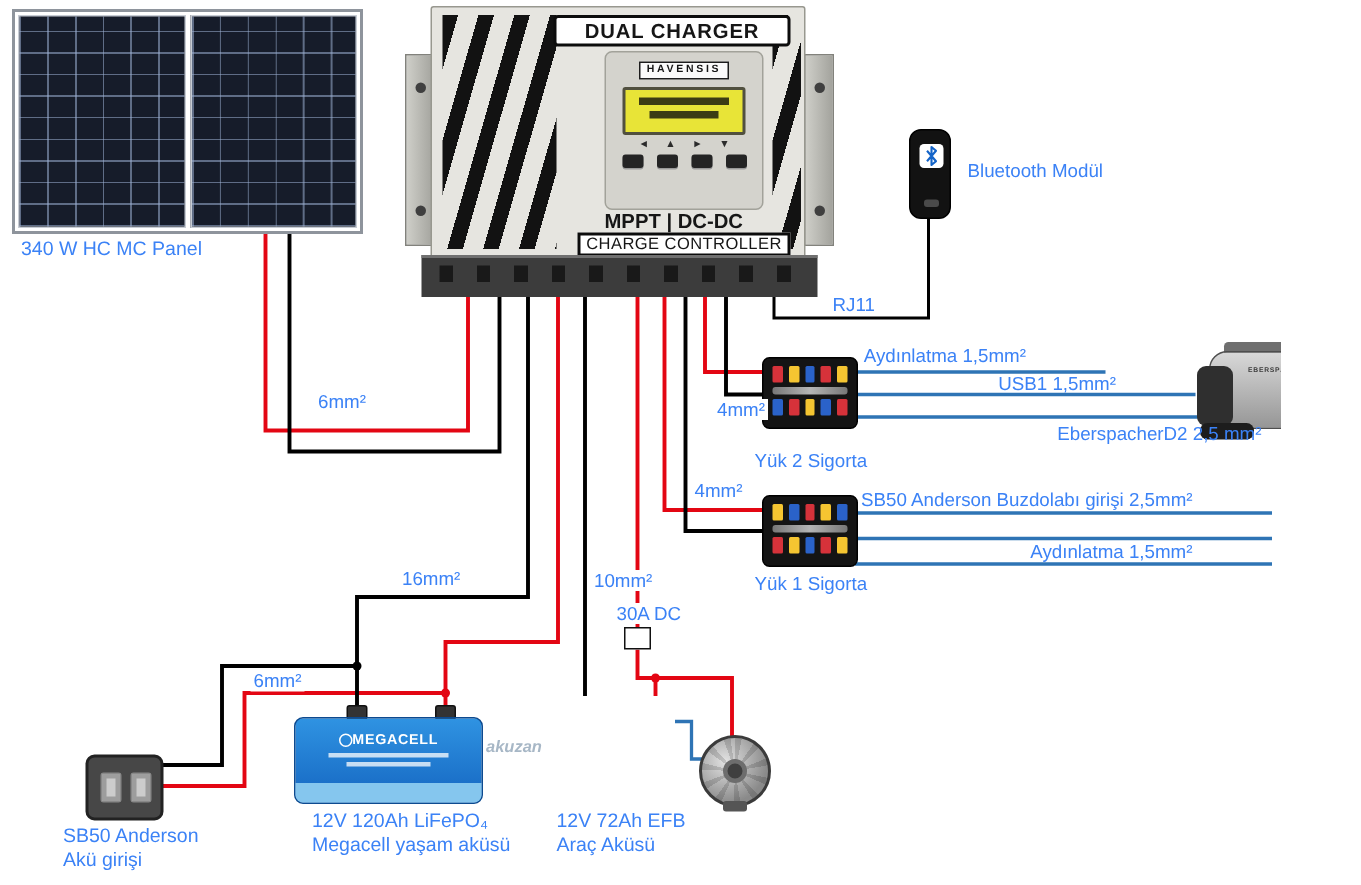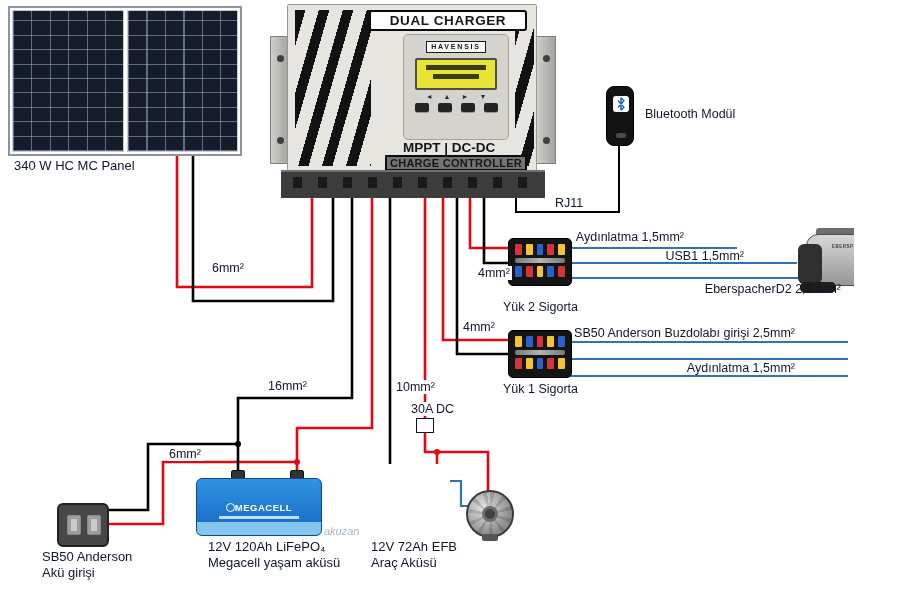--- a/index.html
+++ b/index.html
@@ -2,21 +2,21 @@
 <html><head>
 <meta charset="utf-8">
 <title>Dual Charger Wiring Diagram</title>
 <style>
   *{margin:0;padding:0;box-sizing:border-box}
   html,body{background:#fff}
   body{font-family:"Liberation Sans",sans-serif;color:#161616}
   .canvas{position:relative;width:854px;height:590px;background:#fff;overflow:hidden}
   .wires{position:absolute;left:0;top:0;z-index:1}
   .comp{position:absolute;z-index:2}
-  .t{position:absolute;z-index:3;font-size:12.5px;white-space:nowrap;line-height:1.15;color:#0f172a}
+  .t{position:absolute;z-index:3;font-size:12.5px;white-space:nowrap;line-height:1.15;color:#3b82f6}
   .t.cap{font-size:13px}
   .t.gauge{background:#fff;padding:0 2px}
   .t.right{text-align:right}
 
   
   .solar{left:8px;top:6px;width:234px;height:150px;display:flex;gap:3px;background:#fff;border:2px solid #8e949c;padding:2px}
   .pv{flex:1;background-color:#161c2a;border:1px solid #c7ccd4;
       background-image:
         repeating-linear-gradient(90deg, rgba(155,175,210,.55) 0 1px, transparent 1px 18.5px),
         repeating-linear-gradient(0deg, rgba(155,175,210,.55) 0 1px, transparent 1px 14.4px)}
@@ -30,21 +30,21 @@
   .titlebox{position:absolute;left:81px;top:5px;width:158px;height:21px;background:#fff;border:2.4px solid #0c0c0c;border-radius:3px;display:flex;align-items:center;justify-content:center;font-weight:bold;font-size:13.5px;letter-spacing:.6px}
   .cpanel{position:absolute;left:115px;top:29px;width:106px;height:106px;background:#d4d3cd;border:1px solid #a2a29a;border-radius:5px}
   .clogo{display:block;margin:6px auto 0;width:60px;height:12px;border:1.5px solid #1c1c1c;background:#fafafa;font-size:7px;font-weight:bold;letter-spacing:1.8px;text-align:center;line-height:9px}
   .lcd{margin:5px auto 0;width:82px;height:32px;background:#e8e437;border:2px solid #51503f;border-radius:2px;padding-top:5px}
   .lcdline{height:5px;background:#3c3c14;margin:0 auto 4px}
   .navrow{margin-top:3px;display:flex;justify-content:center;gap:11px}
   .navrow span{font-size:7px;color:#2b2b2b;line-height:1}
   .btnrow{margin-top:3px;display:flex;justify-content:center;gap:9px}
   .btnrow .pbtn{width:14px;height:9px;background:#242424;border-radius:2px;box-shadow:0 1px 0 #999}
   .cmode{position:absolute;left:115px;top:135px;width:106px;font-weight:800;font-size:13.5px}
-  .cname{position:absolute;left:97px;top:150px;width:142px;height:16px;background:#737373;border:2.2px solid #0c0c0c;display:flex;align-items:center;justify-content:center;font-weight:700;font-size:11px;letter-spacing:.3px}
+  .cname{position:absolute;left:97px;top:150px;width:142px;height:16px;background:#ffffff;border:2.2px solid #0c0c0c;display:flex;align-items:center;justify-content:center;font-weight:400;font-size:11px;letter-spacing:.3px}
   .cstrip{position:absolute;left:11px;top:166px;width:264px;height:28px;background:#3c3c3c;border-top:2px solid #707070}
   .cslots{position:absolute;left:12px;top:5px;width:240px;height:11px;background:repeating-linear-gradient(90deg,#191919 0 9px,transparent 9px 25px)}
 
   
   .btmod{left:606px;top:86px;width:28px;height:60px;background:#121212;border:1px solid #000;border-radius:8px}
   .btchip{position:absolute;left:6px;top:9px;width:16px;height:16px;background:#fff;border-radius:3px;display:flex;align-items:center;justify-content:center}
   .btbtn{position:absolute;left:9px;bottom:7px;width:10px;height:5px;background:#4a4a4a;border-radius:2px}
 
   
   .fusebox{width:64px;height:48px;background:#141414;border:1px solid #000;border-radius:5px;padding:5px 6px}
@@ -63,21 +63,21 @@
   .ht-brand{position:absolute;left:36px;top:18px;font-size:4.5px;letter-spacing:.5px;color:#3c3c3c;font-weight:bold}
 
   
   .anders{left:57px;top:503px;width:52px;height:44px;background:#474747;border:2px solid #222;border-radius:6px}
   .acontact{position:absolute;top:10px;width:14px;height:20px;background:#ccc;border:1px solid #888;border-radius:2px;box-shadow:inset 0 0 0 3px #9d9d9d}
 
   
   .mega{left:196px;top:468px;width:128px;height:70px}
   .term{position:absolute;background:#333;border:1px solid #111;border-radius:2px}
   .megabody{position:absolute;left:0;top:10px;width:126px;height:58px;background:linear-gradient(180deg,#2f93e2,#1566c1);border:1px solid #0d4a8f;border-radius:6px}
-  .megabrand{margin-top:23px;display:flex;align-items:center;justify-content:center;gap:0}
+  .megabrand{margin-top:9px;display:flex;align-items:center;justify-content:center;gap:0}
   .megadot{width:9px;height:9px;border:1.5px solid #fff;border-radius:50%}
   .megatxt{color:#fff;font-weight:bold;font-size:9.5px;letter-spacing:.5px}
   .wbar{height:3px;background:rgba(255,255,255,.75);margin:3px auto 0}
   .megaband{position:absolute;left:0;bottom:0;width:100%;height:13px;background:#85c6ee;border-radius:0 0 5px 5px}
 
   
   .mutlu{left:372px;top:458px;width:82px;height:82px}
   .mutlubody{position:absolute;left:0;top:10px;width:80px;height:70px;background:#161616;border:1px solid #000;border-radius:4px}
   .mutluface{position:absolute;left:5px;top:16px;width:70px;height:46px;background:#efeee7}
   .mutlured{margin-top:6px;height:13px;display:flex;align-items:center;justify-content:center;color:#fff;font-weight:bold;font-style:italic;font-size:9px;letter-spacing:.5px}
@@ -279,21 +279,21 @@
   <div class="t" style="left:503px;top:300px">Yük 2 Sigorta</div>
   <div class="t" style="left:503px;top:382px">Yük 1 Sigorta</div>
 
   <div class="t right" style="right:170px;top:230px">Aydınlatma 1,5mm²</div>
   <div class="t right" style="right:110px;top:249px">USB1 1,5mm²</div>
   <div class="t right" style="right:13px;top:282px">EberspacherD2 2,5 mm²</div>
 
   <div class="t right" style="right:59px;top:326px">SB50 Anderson Buzdolabı girişi 2,5mm²</div>
   <div class="t right" style="right:59px;top:361px">Aydınlatma 1,5mm²</div>
 
-  <div class="t" style="left:324px;top:525px;color:#a7b7c6;font-size:11px;font-weight:normal;font-style:italic">akuzan</div>
+  <div class="t" style="left:324px;top:492px;color:#a7b7c6;font-size:11px;font-weight:bold;font-style:italic">akuzan</div>
 
   <div class="t cap" style="left:208px;top:540px">12V 120Ah LiFePO₄</div>
   <div class="t cap" style="left:208px;top:556px">Megacell yaşam aküsü</div>
 
   <div class="t cap" style="left:371px;top:540px">12V 72Ah EFB</div>
   <div class="t cap" style="left:371px;top:556px">Araç Aküsü</div>
 
   <div class="t cap" style="left:42px;top:550px">SB50 Anderson</div>
   <div class="t cap" style="left:42px;top:566px">Akü girişi</div>
 

